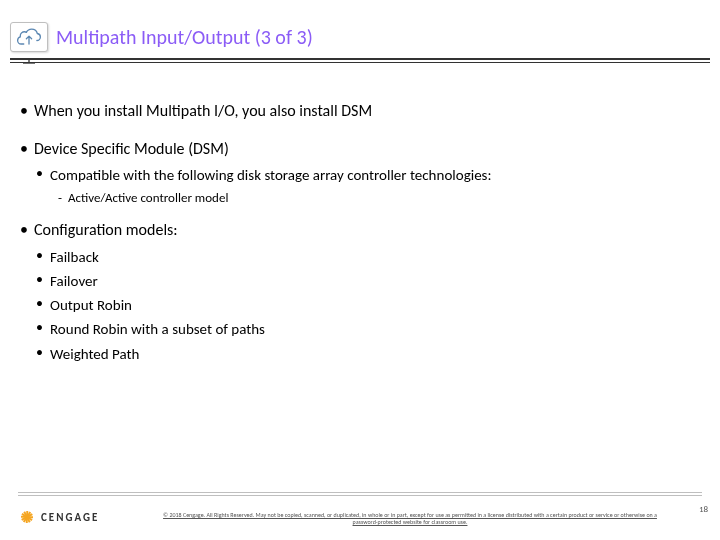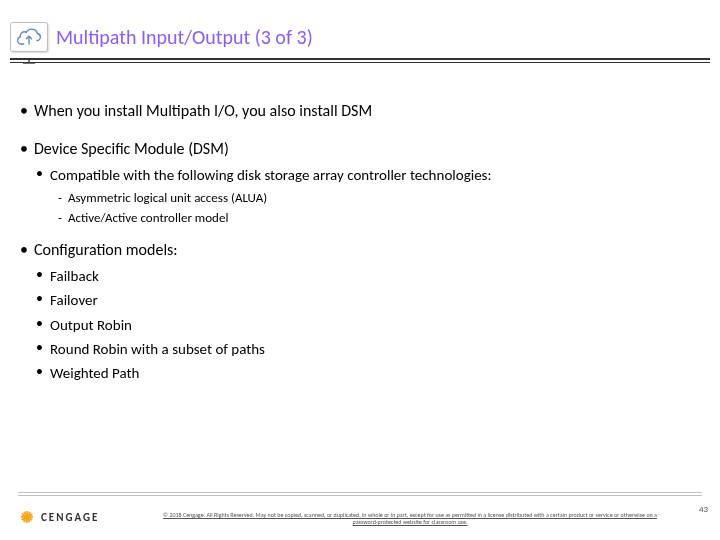--- a/index.html
+++ b/index.html
@@ -64,21 +64,20 @@
   <div class="double-line">
       <div class="l1"></div>
       <div class="l2"></div>
     </div>
 
   <div class="body">
     <div class="lvl1">When you install Multipath I/O, you also install DSM</div>
     <div class="gap"></div>
     <div class="lvl1">Device Specific Module (DSM)</div>
     <div class="lvl2">Compatible with the following disk storage array controller technologies:</div>
-    <div class="lvl3">Asymmetric logical unit access (ALUA)</div>
     <div class="lvl3">Active/Active controller model</div>
     <div class="gap"></div>
     <div class="lvl1">Configuration models:</div>
     <div class="lvl2">Failback</div>
     <div class="lvl2">Failover</div>
     <div class="lvl2">Output Robin</div>
     <div class="lvl2">Round Robin with a subset of paths</div>
     <div class="lvl2">Weighted Path</div>
   </div>
 
@@ -98,15 +97,15 @@
         <span style="transform:translate(-0%,-50%) rotate(180deg)"></span>
         <span style="transform:translate(-0%,-50%) rotate(210deg)"></span>
         <span style="transform:translate(-0%,-50%) rotate(240deg)"></span>
         <span style="transform:translate(-0%,-50%) rotate(270deg)"></span>
         <span style="transform:translate(-0%,-50%) rotate(300deg)"></span>
         <span style="transform:translate(-0%,-50%) rotate(330deg)"></span>
       </div>
       <div class="logo-text">CENGAGE</div>
     </div>
     <div class="copyright">© 2018 Cengage. All Rights Reserved. May not be copied, scanned, or duplicated, in whole or in part, except for use as permitted in a license distributed with a certain product or service or otherwise on a password-protected website for classroom use.</div>
-    <div class="pagenum">43</div>
+    <div class="pagenum">18</div>
   </div>
 </div>
 
 </body></html>

